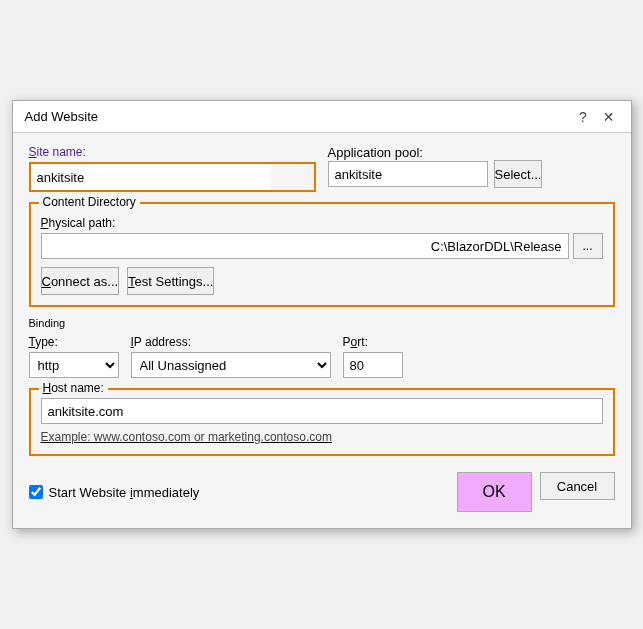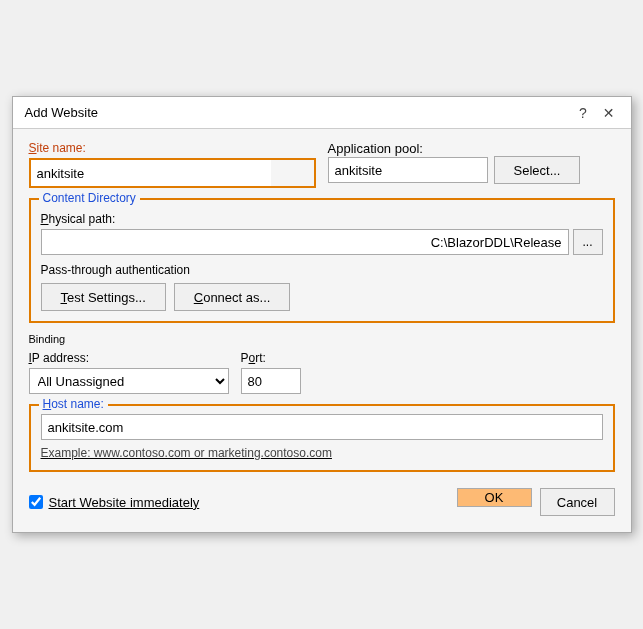--- a/index.html
+++ b/index.html
@@ -55,21 +55,21 @@
       gap: 12px;
       margin-bottom: 10px;
     }
     .field-group {
       display: flex;
       flex-direction: column;
     }
     .field-group label {
       font-size: 12px;
       margin-bottom: 3px;
-      color: #c2410c;
+      color: #4c1d95;
     }
     .field-group label u { text-decoration: underline; }
 
     .site-name-group {
       flex: 1;
     }
     .app-pool-group {
       flex: 1;
       display: flex;
       flex-direction: column;
@@ -95,21 +95,21 @@
       margin-bottom: 10px;
       position: relative;
     }
     .section-legend {
       position: absolute;
       top: -9px;
       left: 8px;
       background: #f5f5f5;
       padding: 0 4px;
       font-size: 12px;
-      color: #1d4ed8;
+      color: #000000;
     }
 
     .content-dir-section {
       border: 2px solid #e07b00;
     }
     .content-dir-section .section-legend {
       background: #f5f5f5;
     }
 
     .physical-path-row {
@@ -137,21 +137,21 @@
       color: #000;
       margin-bottom: 6px;
     }
     .auth-buttons {
       display: flex;
       gap: 8px;
     }
     .btn {
       border: 1px solid #aaa;
       background: #f0f0f0;
-      padding: 4px 19px;
+      padding: 4px 0;
       cursor: pointer;
       font-size: 13px;
       height: 28px;
     }
     .btn u { text-decoration: underline; }
 
     .binding-section {
       margin-bottom: 10px;
     }
     .binding-title {
@@ -222,35 +222,34 @@
       display: flex;
       align-items: center;
       gap: 6px;
     }
     .checkbox-row input[type="checkbox"] {
       width: 14px;
       height: 14px;
     }
     .checkbox-label {
       font-size: 13px;
-      text-decoration: underline;
     }
     .checkbox-label u { text-decoration: underline; }
 
     .action-buttons {
       display: flex;
       gap: 8px;
     }
     .ok-btn {
       width: 75px;
-      height: 19px;
-      border: 1px solid #aaa;
-      background: #fdba74;
-      cursor: pointer;
-      font-size: 13px;
+      height: 40px;
+      border: 1px solid #aaa;
+      background: #f0abfc;
+      cursor: pointer;
+      font-size: 16px;
     }
     .cancel-btn {
       width: 75px;
       height: 28px;
       border: 1px solid #aaa;
       background: #f0f0f0;
       cursor: pointer;
       font-size: 13px;
     }
 
@@ -295,31 +294,37 @@
     </div>
 
     <div class="section-box content-dir-section">
       <span class="section-legend">Content Directory</span>
       <div style="margin-top:4px;">
         <label style="font-size:12px; display:block; margin-bottom:3px;"><u>P</u>hysical path:</label>
         <div class="physical-path-row">
           <input type="text" class="physical-path-input" value="C:\BlazorDDL\Release" style="">
           <button class="browse-btn">...</button>
         </div>
-        <div class="passthrough-label">Pass-through authentication</div>
         <div class="auth-buttons">
+          <button class="btn"><u>C</u>onnect as...</button>
           <button class="btn"><u>T</u>est Settings...</button>
-          <button class="btn"><u>C</u>onnect as...</button>
         </div>
       </div>
     </div>
 
     <div class="binding-section">
       <div class="binding-title">Binding</div>
       <div class="binding-row">
+        <div class="binding-field">
+          <label><u>T</u>ype:</label>
+          <select class="type-select">
+            <option>http</option>
+            <option>https</option>
+          </select>
+        </div>
         <div class="binding-field">
           <label><u>I</u>P address:</label>
           <select class="ip-select">
             <option>All Unassigned</option>
           </select>
         </div>
         <div class="binding-field">
           <label>P<u>o</u>rt:</label>
           <input type="text" class="port-input" value="80" style="">
         </div>

